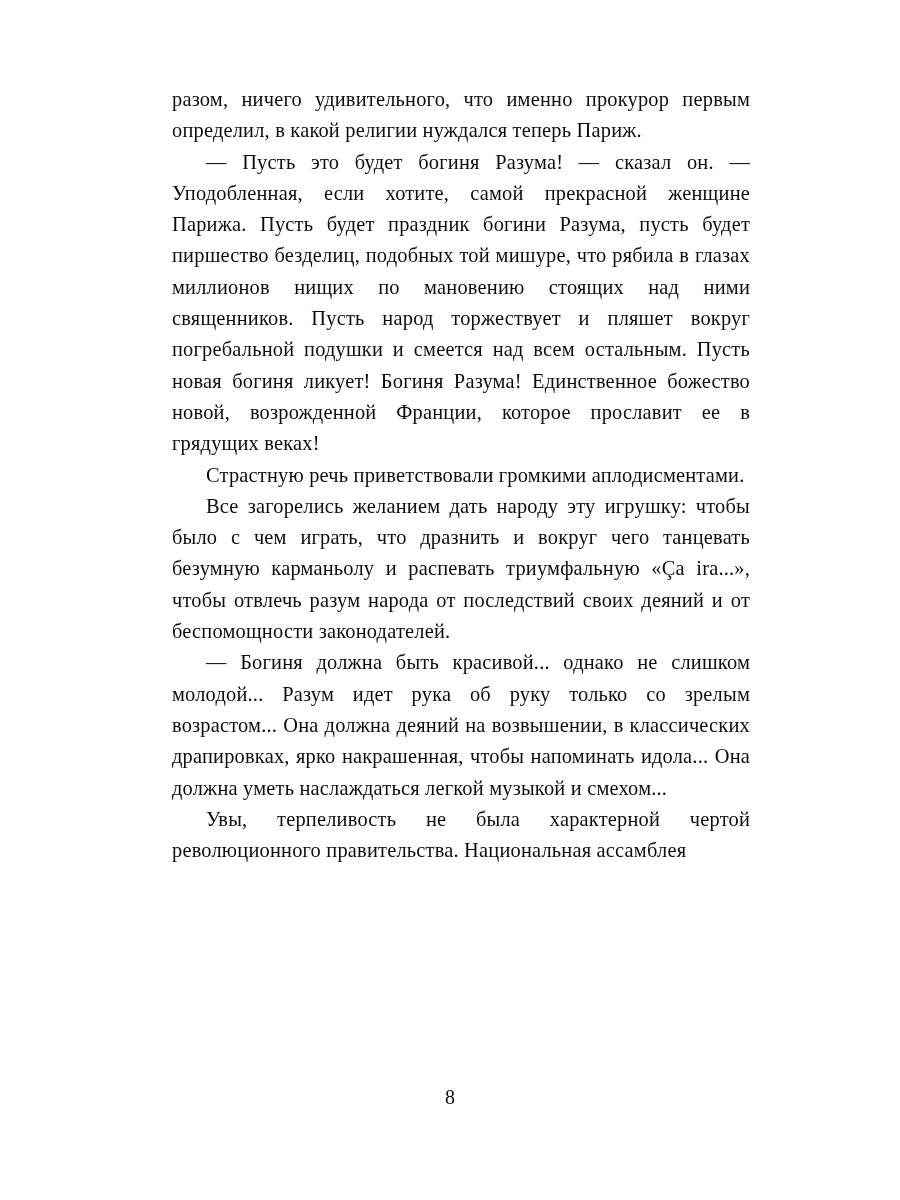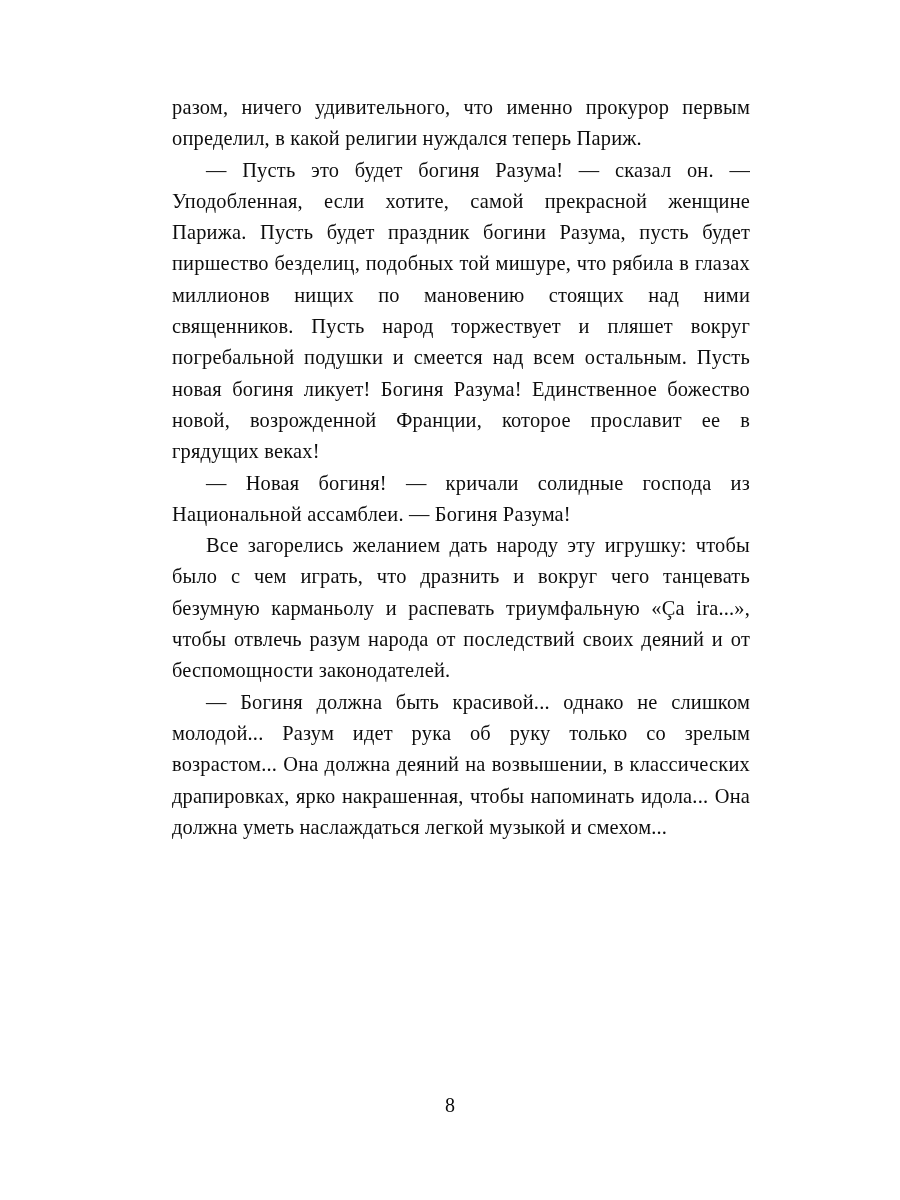--- a/index.html
+++ b/index.html
@@ -13,21 +13,20 @@
     font-family: "Liberation Serif", serif;
     color: #101010;
     overflow: hidden;
   }
   .page {
     position: relative;
     width: 900px;
     height: 1104px;
     background: #ffffff;
     box-sizing: border-box;
-    margin-top: 8px;
   }
   .text-column {
     position: absolute;
     left: 172px;
     top: 84px;
     width: 578px;
   }
   .para {
     margin: 0;
     font-size: 20.4px;
@@ -52,18 +51,19 @@
     font-family: "Liberation Serif", serif;
   }
 </style>
 </head>
 <body>
 
 <div class="page">
   <div class="text-column">
     <p class="para">разом, ничего удивительного, что именно прокурор первым определил, в какой религии нуждался теперь Париж.</p>
     <p class="para indent">— Пусть это будет богиня Разума! — сказал он. — Уподобленная, если хотите, самой прекрасной женщине Парижа. Пусть будет праздник богини Разума, пусть будет пиршество безделиц, подобных той мишуре, что рябила в глазах миллионов нищих по мановению стоящих над ними священников. Пусть народ торжествует и пляшет вокруг погребальной подушки и смеется над всем остальным. Пусть новая богиня ликует! Богиня Разума! Единственное божество новой, возрожденной Франции, которое прославит ее в грядущих веках!</p>
-    <p class="para indent">— Новая богиня! — кричали солидные господа из Национальной ассамблеи. — Богиня Разума!</p>
+    <p class="para indent">Страстную речь приветствовали громкими аплодисментами.</p>
     <p class="para indent">Все загорелись желанием дать народу эту игрушку: чтобы было с чем играть, что дразнить и вокруг чего танцевать безумную карманьолу и распевать триумфальную «Ça ira...», чтобы отвлечь разум народа от последствий своих деяний и от беспомощности законодателей.</p>
     <p class="para indent">— Богиня должна быть красивой... однако не слишком молодой... Разум идет рука об руку только со зрелым возрастом... Она должна деяний на возвышении, в классических драпировках, ярко накрашенная, чтобы напоминать идола... Она должна уметь наслаждаться легкой музыкой и смехом...</p>
+    <p class="para indent">Увы, терпеливость не была характерной чертой революционного правительства. Национальная ассамблея</p>
   </div>
   <div class="page-number">8</div>
 </div>
 
 </body></html>

